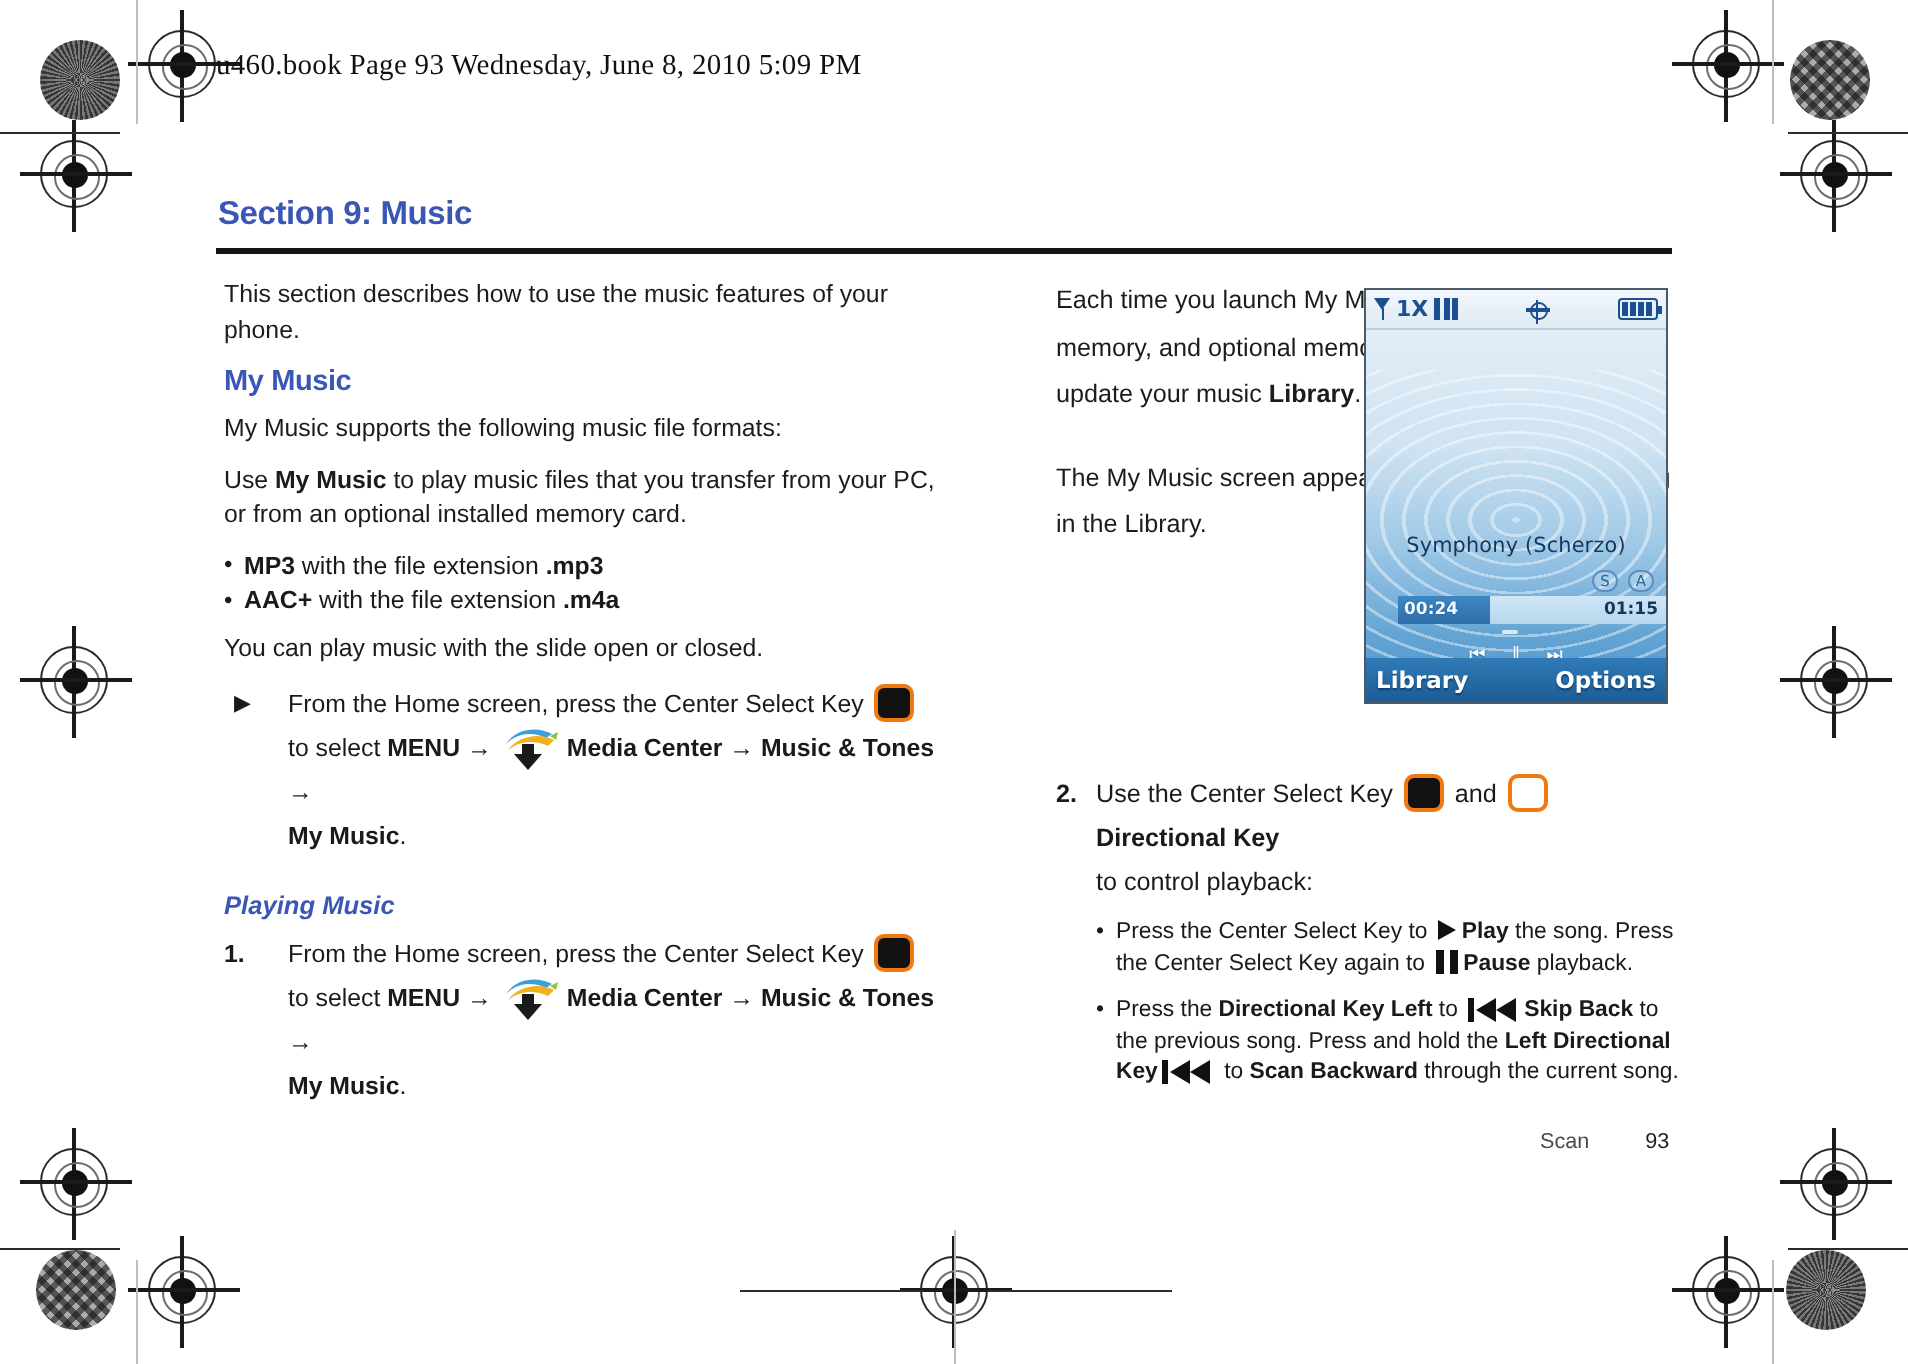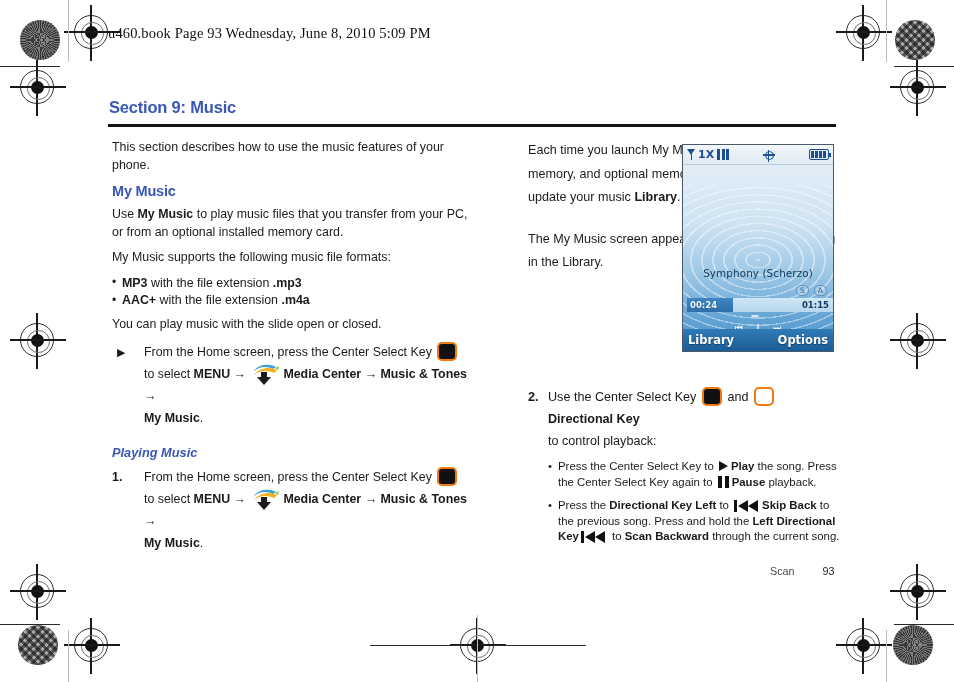--- a/index.html
+++ b/index.html
@@ -313,21 +313,21 @@
     display: flex; gap: 5px;
   }
   .cap {
     font-size: 7.5px; color: #2a6196;
     border: 1px solid #5c8fbe;
     border-radius: 6px;
     padding: 0 3px; line-height: 9px;
     background: rgba(255,255,255,0.25);
   }
   .prog-row {
-    position: absolute; left: 4px; right: 0; top: 153px;
+    position: absolute; left: 16px; right: 0; top: 153px;
     height: 14px;
     display: flex; align-items: center;
     background: linear-gradient(#cfe6f5, #b6d7ee);
   }
   .prog-elapsed {
     font-size: 8.5px; color: #f2f8fc; font-weight: bold;
     position: absolute; left: 3px; z-index: 2;
     text-shadow: 0 0 1px rgba(0,60,110,0.6);
   }
   .prog-fill {
@@ -450,25 +450,25 @@
 
   <div class="section-title">Section 9: Music</div>
   <div class="title-rule"></div>
 
   <div class="col col-left">
 
     <p class="body indent">This section describes how to use the music features of your phone.</p>
 
     <div class="sub-head">My Music</div>
 
+    <p class="body indent">My Music supports the following music file formats:</p>
+
     <p class="body indent">
       <span>Use </span><b>My Music</b><span>  to play music files that you transfer from your PC, or from an optional installed memory card.</span>
     </p>
-
-    <p class="body indent">My Music supports the following music file formats:</p>
 
     <ul class="bullets indent">
       <li><b>MP3</b><span> with the file extension </span><b>.mp3</b></li>
       <li><b>AAC+</b><span> with the file extension </span><b>.m4a</b></li>
     </ul>
 
     <p class="body indent">You can play music with the slide open or closed.</p>
 
     <div class="step arrow-step indent">
       <span class="marker">▶</span>

